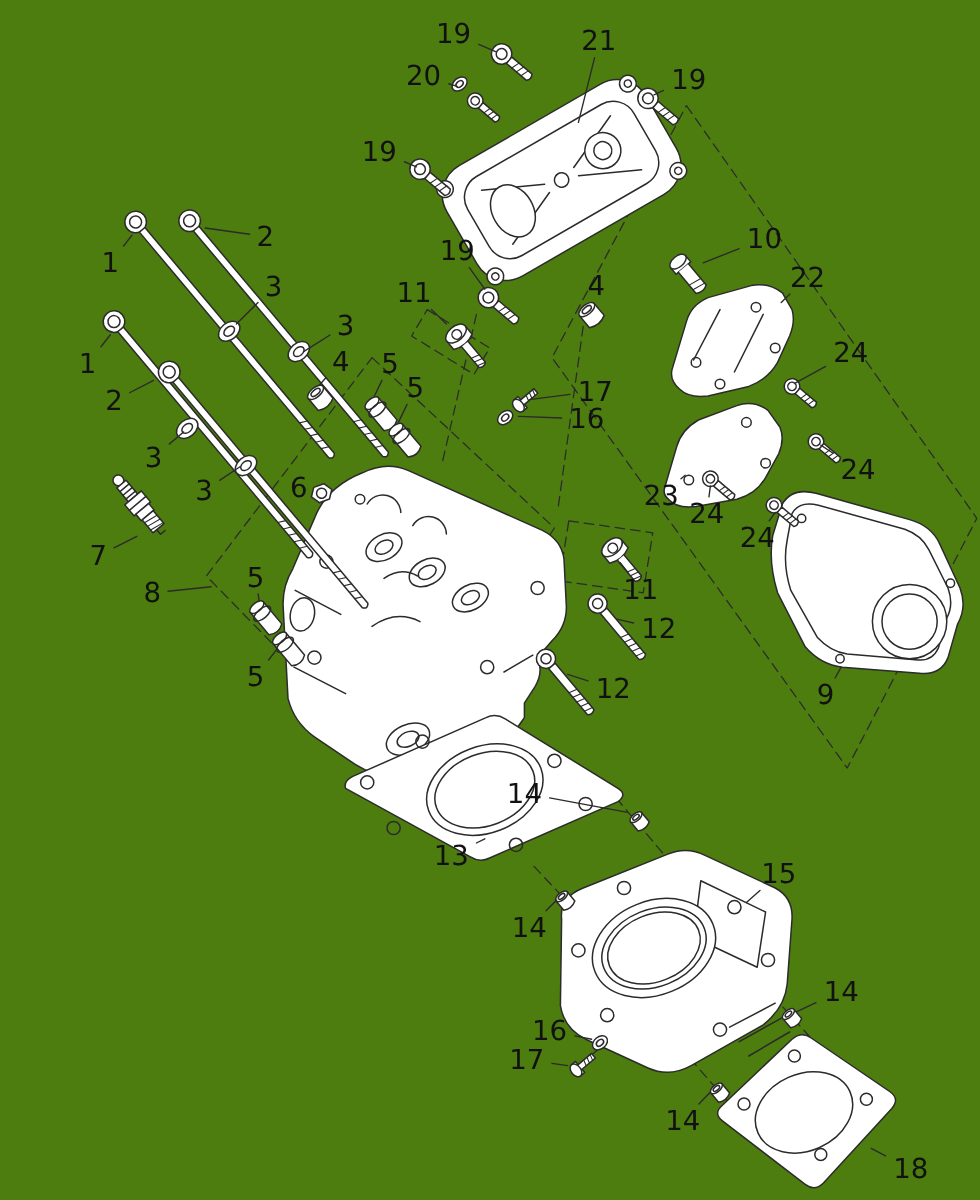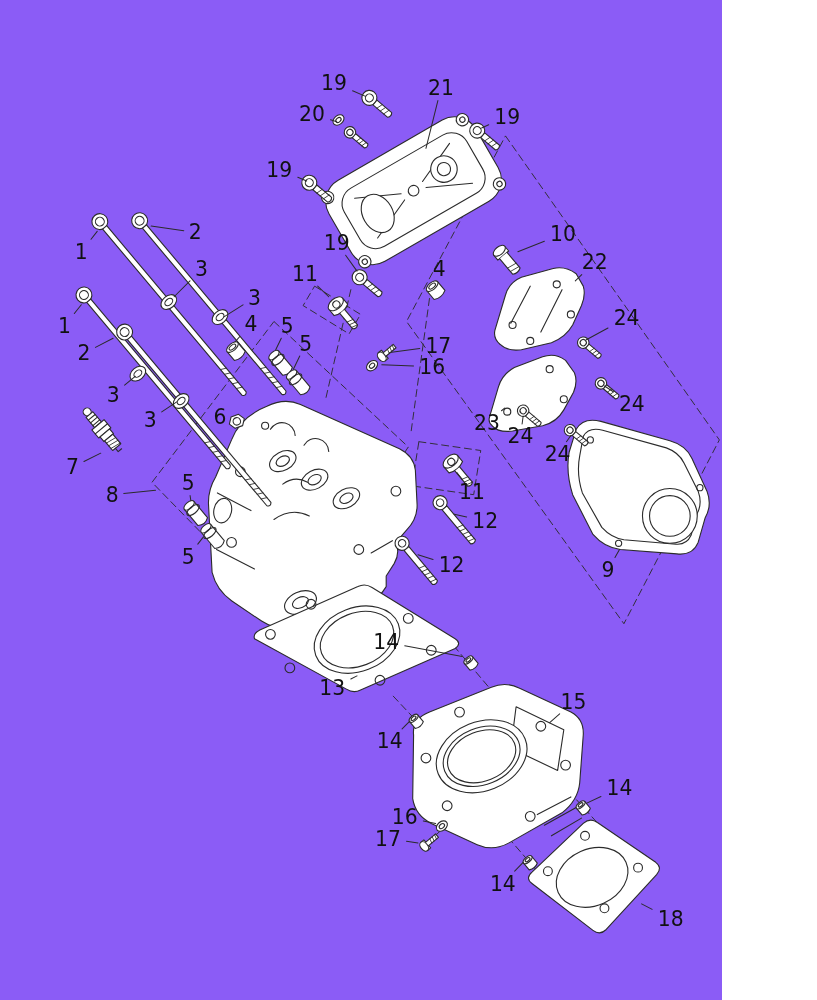--- a/index.html
+++ b/index.html
@@ -1,16 +1,16 @@
 <!DOCTYPE html>
 <html style="--line-color: #2b2b2b; --label-color: #111111; --label-size: 23px;"><head>
 <meta charset="utf-8">
 <style>
   html,body{margin:0;padding:0;background:#ffffff}
-  .stage{width:722px;height:1000px;background:#8b5cf6;position:relative;overflow:hidden}
+  .stage{width:817px;height:1000px;background:#4d7c0f;position:relative;overflow:hidden}
   #diagram-svg{
     display:block;width:100%;height:100%;
     stroke:var(--line-color,#2b2b2b);
     stroke-width:1.25;fill:none;
     stroke-linecap:round;stroke-linejoin:round;
     font-family:"DejaVu Sans","Liberation Sans",sans-serif;
   }
   .dash{stroke-dasharray:8 5;stroke-width:1.05;fill:none}
   .thin{stroke-width:0.9}
   .leader{stroke:var(--line-color,#2b2b2b);stroke-width:1.15;fill:none}

